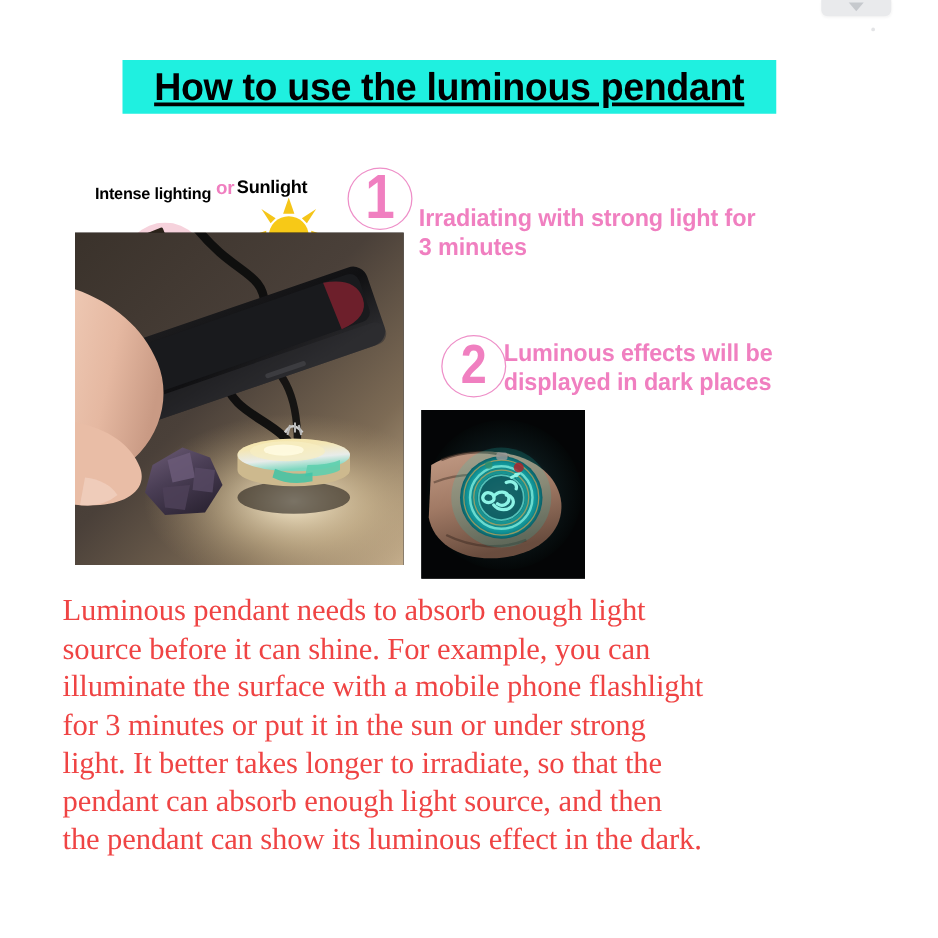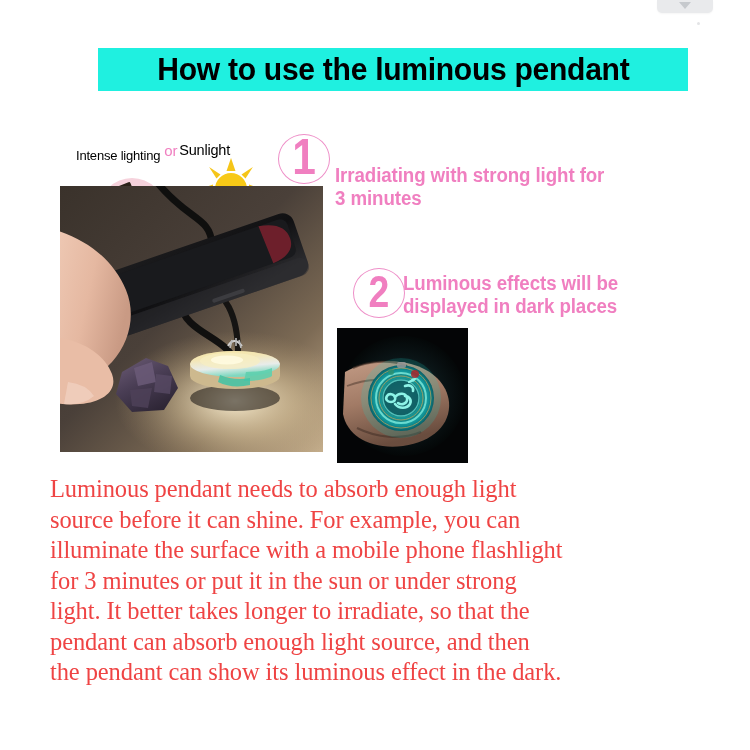--- a/index.html
+++ b/index.html
@@ -45,45 +45,46 @@
     height: 3px;
     border-radius: 50%;
     background: #e3e4e6;
   }
 
   
   .banner {
     position: absolute;
     left: 98px;
     top: 48px;
-    width: 590px;
+    width: 523px;
     height: 43px;
     background: #1FF0E0;
     display: flex;
     align-items: center;
     justify-content: center;
+    text-decoration: underline;
   }
   .banner-text {
     font-family: "Liberation Sans Narrow", "Liberation Sans", sans-serif;
     font-weight: 700;
     font-size: 31px;
     line-height: 1;
     color: #000000;
     letter-spacing: -0.3px;
     transform: scaleX(0.97);
     white-space: nowrap;
   }
 
   
   .label-row {
     position: absolute;
     left: 76px;
     top: 146px;
     white-space: nowrap;
-    font-weight: 400;
+    font-weight: 700;
     font-size: 13.5px;
     letter-spacing: -0.2px;
   }
   .label-intense { color: #000000; font-size: 13px; }
   .label-or {
     color: #F07FC0;
     font-size: 15px;
     margin: 0 2px 0 4px;
     position: relative;
     top: -4px;

